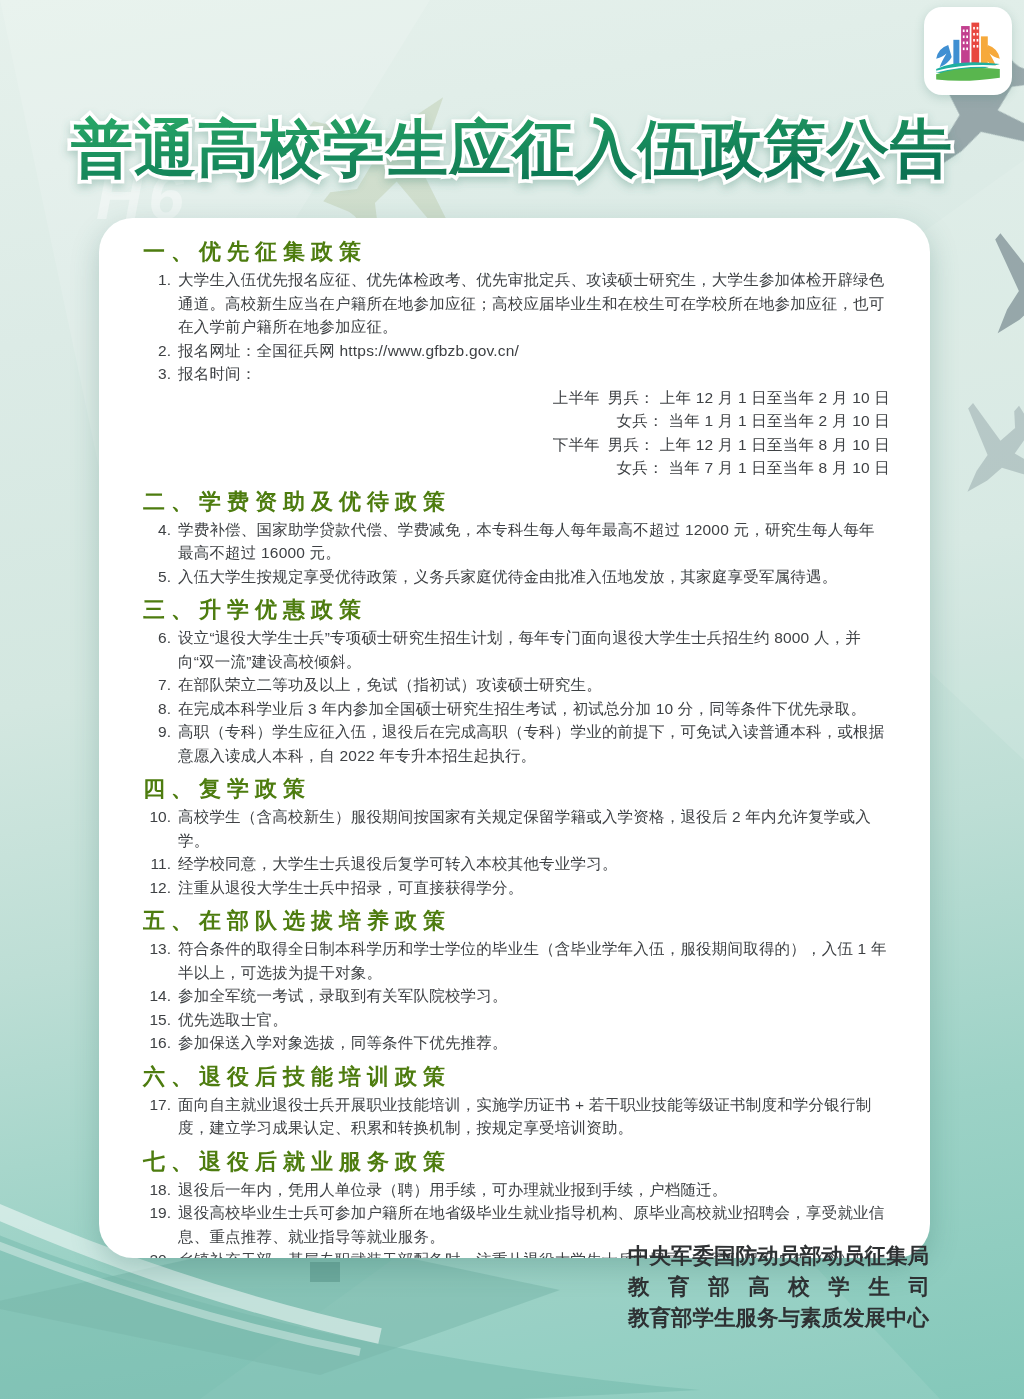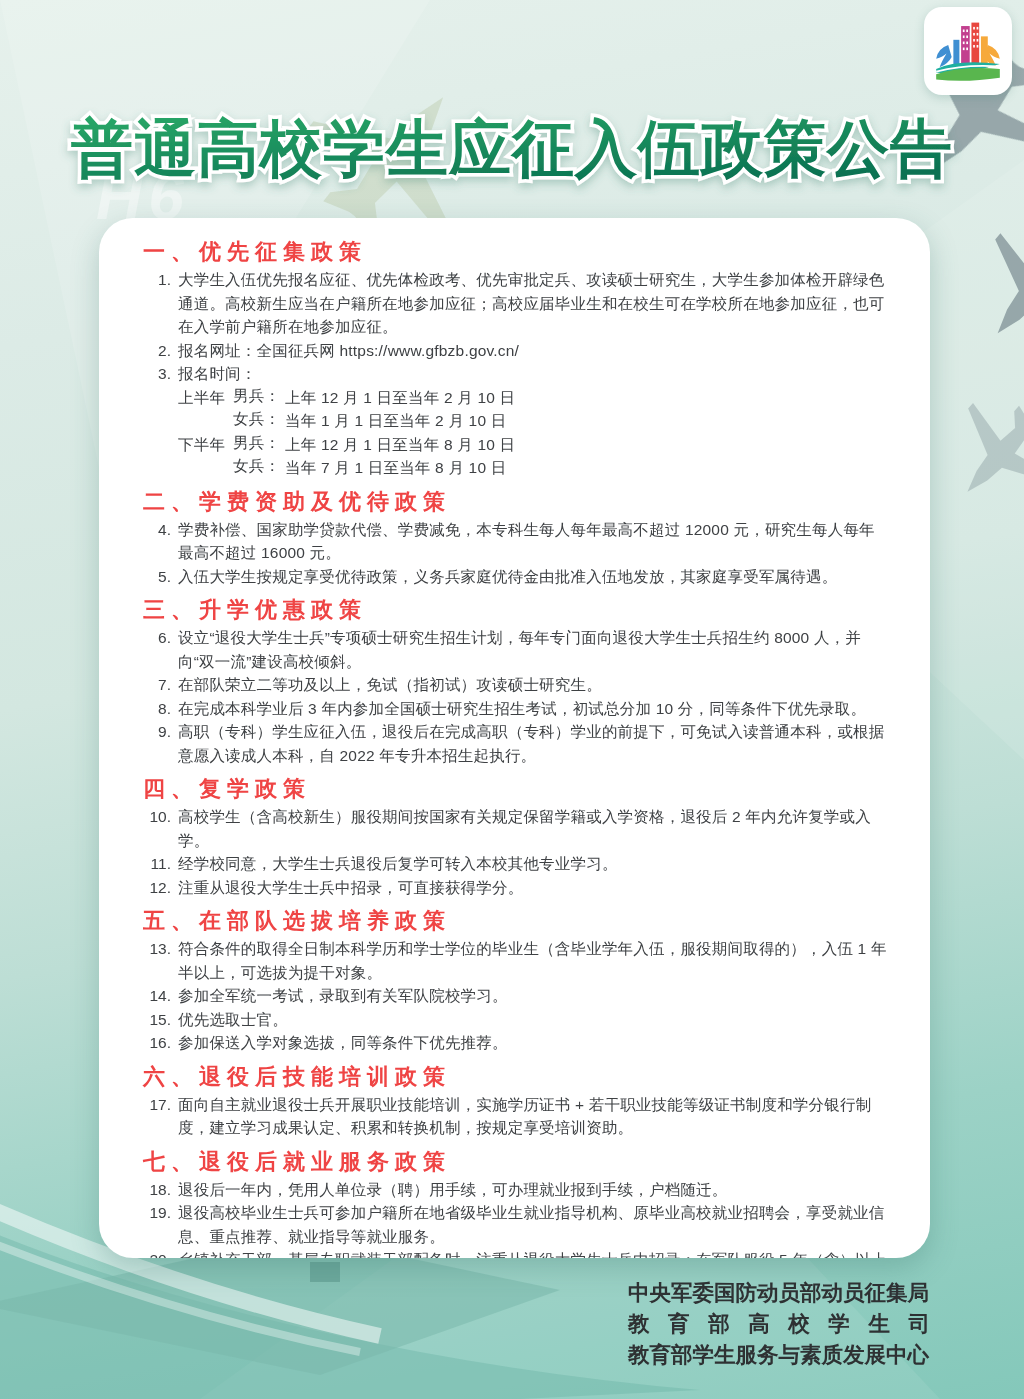--- a/index.html
+++ b/index.html
@@ -9,31 +9,31 @@
   .bg-art{position:absolute;inset:0;pointer-events:none;}
   
   .title-wrap{position:absolute;left:0;top:86px;width:1024px;height:120px;}
   
   .logo-box{position:absolute;left:924px;top:7px;width:88px;height:88px;background:#fff;
             border-radius:18px;box-shadow:0 3px 10px rgba(70,130,120,.25);display:flex;align-items:center;justify-content:center;}
   
   .card{position:absolute;left:99px;top:218px;width:831px;height:1040px;background:#ffffff;
         border-radius:34px;box-shadow:0 10px 28px rgba(50,110,100,.28);
         box-sizing:border-box;padding:21px 40px 10px 44px;overflow:hidden;}
-  .section-heading{color:#ef4444;font-weight:bold;font-size:22px;line-height:25px;
+  .section-heading{color:#4d7c0f;font-weight:bold;font-size:22px;line-height:25px;
                    letter-spacing:6px;margin:9px 0 4px 0;}
   .section:first-child .section-heading{margin-top:0;}
   .item{display:flex;color:#3e4144;font-size:15.5px;line-height:23.5px;}
   .item .num{flex:0 0 28px;text-align:right;padding-right:7px;}
   .item .txt{flex:1;letter-spacing:0.2px;}
-  .sched-row{display:flex;}
+  .sched-row{display:flex;justify-content:flex-end;}
   .sched-row .period{flex:0 0 55px;}
-  .sched-row .gender{flex:0 0 52px;font-family:Liberation Mono, monospace;}
-  
-  .footer{position:absolute;left:628px;top:1278px;width:302px;color:#2e3133;
+  .sched-row .gender{flex:0 0 52px;}
+  
+  .footer{position:absolute;left:628px;top:1241px;width:302px;color:#2e3133;
           font-weight:bold;font-size:21.5px;line-height:31px;}
   .footer .f-line{white-space:nowrap;}
   .footer .f-justify{text-align:justify;text-align-last:justify;white-space:normal;}
   .watermark{position:absolute;left:96px;top:160px;font-size:64px;font-weight:bold;
              font-style:italic;color:rgba(255,255,255,0.4);letter-spacing:6px;}
 </style>
 </head>
 <body>
 
 <div class="page">

